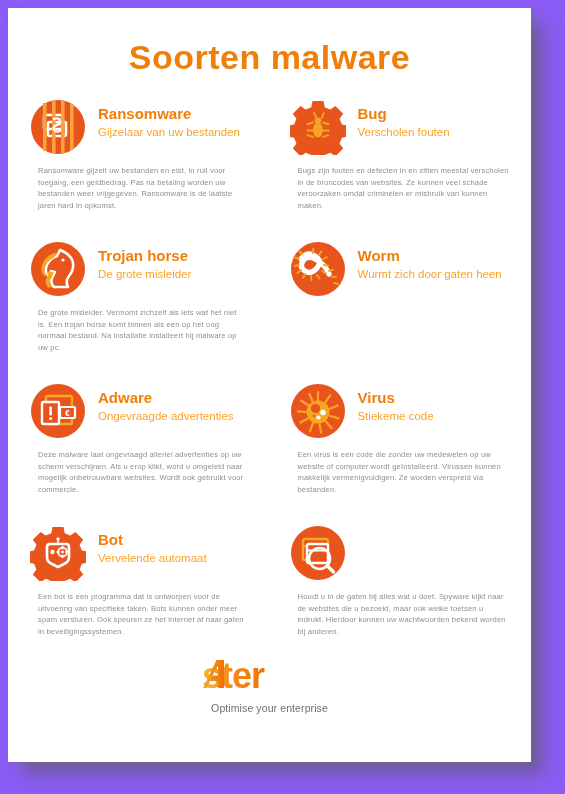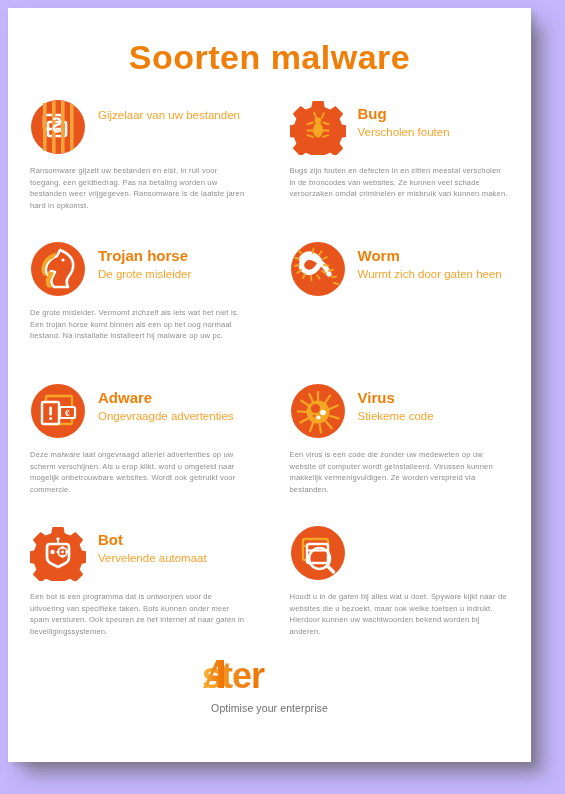--- a/index.html
+++ b/index.html
@@ -13,21 +13,21 @@
     font-family: "Liberation Sans", sans-serif;
     overflow: hidden;
   }
 
   #poster-wrap {
     position: absolute;
     left: 0;
     top: 0;
     width: 565px;
     height: 794px;
-    background: #c4b5fd;
+    background: #8b5cf6;
   }
 
   
   #poster {
     position: absolute;
     left: 8px;
     top: 8px;
     width: 523px;
     height: 754px;
     background: #ffffff;
@@ -85,21 +85,21 @@
   }
   .card-sub {
     margin: 3px 0 0 0;
     font-size: 11.5px;
     color: #F7A32B;
     line-height: 1.25;
     font-weight: normal;
   }
 
   .card-body {
-    margin: 10px 0 0 0;
+    margin: 10px 0 0 8px;
     font-size: 7.6px;
     line-height: 11.6px;
     color: #8f8f8f;
     letter-spacing: 0.15px;
   }
 
   
   .footer {
     position: absolute;
     left: 0;
@@ -137,20 +137,21 @@
               <g fill="#F7A23A">
                 <rect x="13" y="4" width="3.6" height="48"></rect>
                 <rect x="22" y="2" width="3.6" height="52"></rect>
                 <rect x="31" y="2" width="3.6" height="52"></rect>
                 <rect x="40" y="5" width="3.6" height="46"></rect>
               </g>
               <path d="M24 20 q5 -2 6 2 q1 3 -3 4 q-4 1 -3 4 q1 4 6 2" stroke="#FFFFFF" stroke-width="2.4" fill="none" stroke-linecap="round"></path>
             </svg>
           </span>
           <div class="head-text">
+            <p class="card-title">Ransomware</p>
             <p class="card-sub">Gijzelaar van uw bestanden</p>
           </div>
         </div>
         <p class="card-body">Ransomware gijzelt uw bestanden en eist, in ruil voor toegang, een geldbedrag. Pas na betaling worden uw bestanden weer vrijgegeven. Ransomware is de laatste jaren hard in opkomst.</p>
       </div>
 
       <div class="card col-right">
         <div class="card-head">
           <span class="icon-box">
             <svg viewBox="0 0 56 56">

